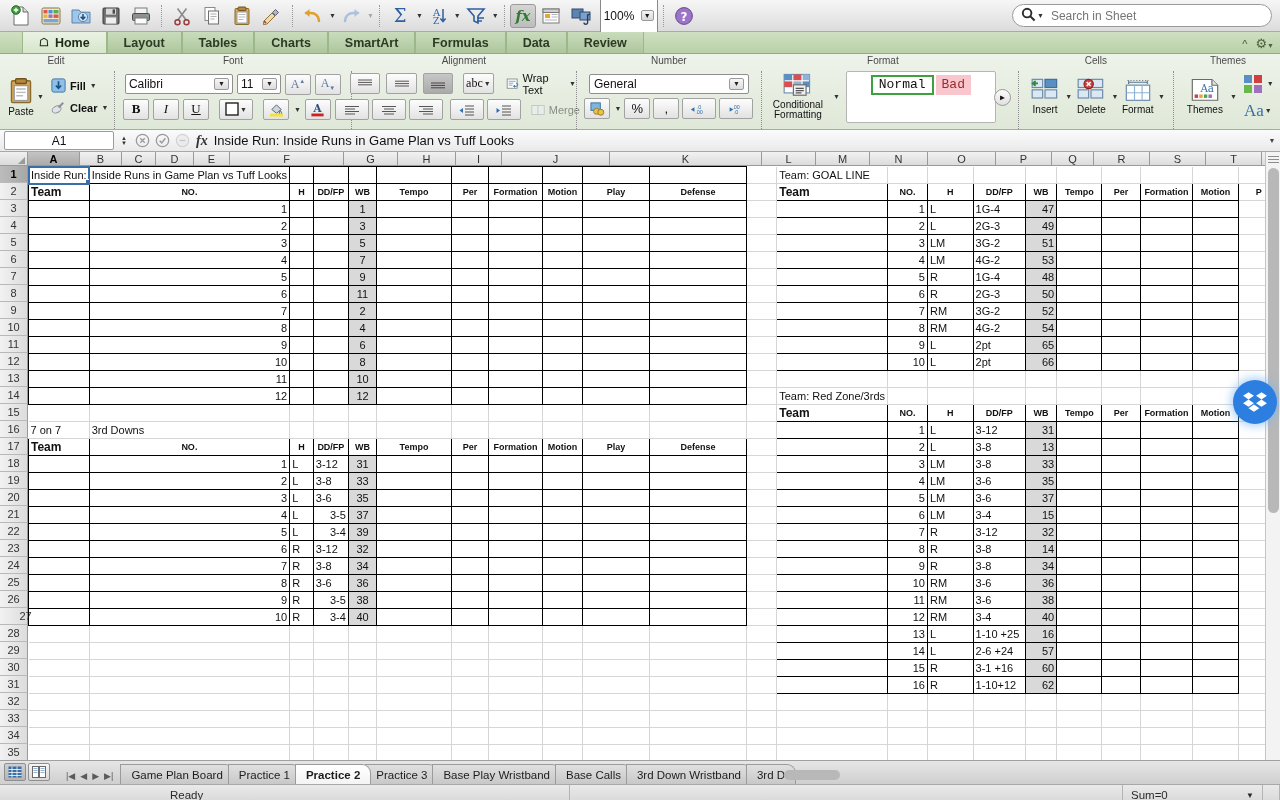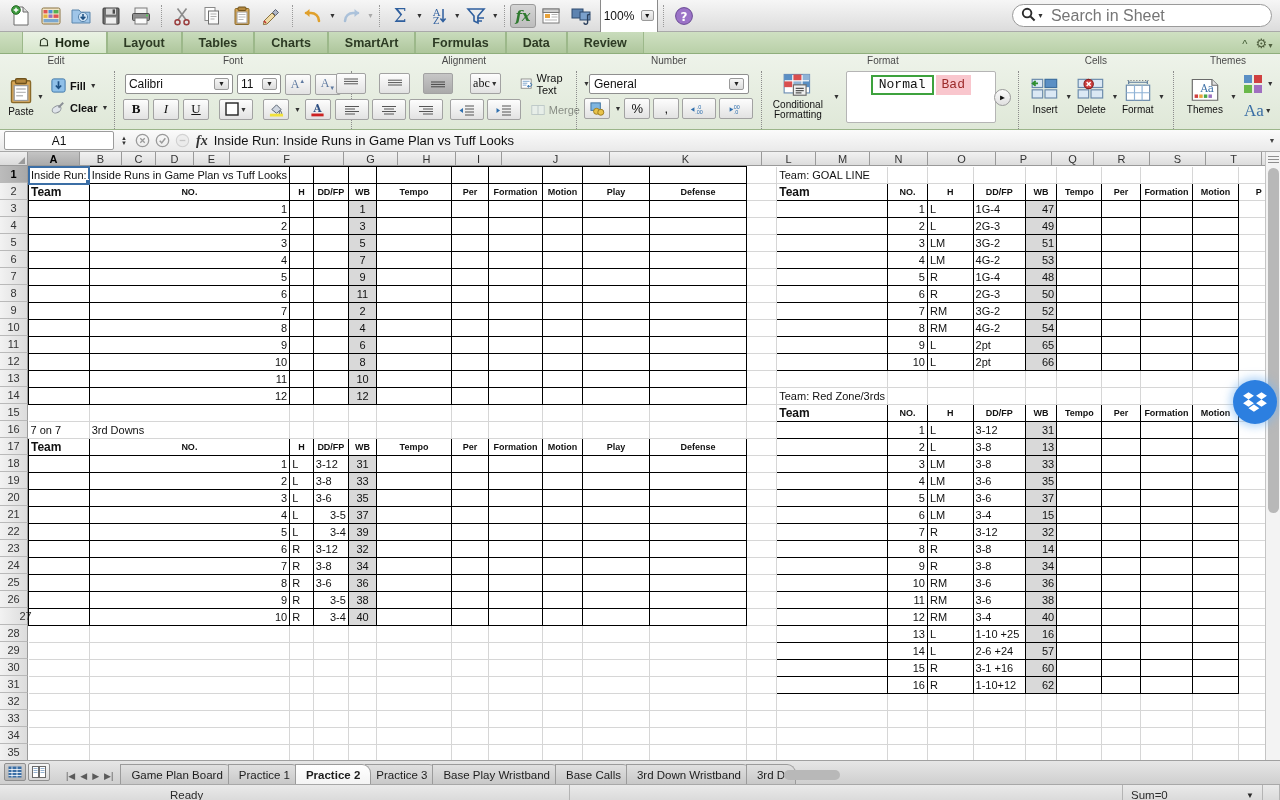--- a/index.html
+++ b/index.html
@@ -23,21 +23,21 @@
   .tb-sep{ width:1px; height:22px; border-left:1px dotted #999; margin:0 5px;}
   .tb-caret{ font-size:7px; color:#333; margin-left:1px; }
   .zoombox{
     width:58px;height:20px;background:#fff;border:1px solid #8a8a8a;border-radius:2px;
     display:flex;align-items:center;justify-content:space-between;padding:17px 3px;font-size:12px;margin-left:4px;
   }
   .zoombox .ar{font-size:7px;background:linear-gradient(#f4f4f4,#d8d8d8);border:1px solid #9a9a9a;border-radius:2px;padding:1px 2px;}
   #searchwrap{ position:absolute; right:8px; top:4px; display:flex; align-items:center;
      width:260px;height:23px;background:#fff;border:1px solid #9a9a9a;border-radius:12px; padding:0 8px;}
   #searchwrap .sicon{ font-size:12px;color:#333; }
-  #searchwrap input{ border:0;outline:0;font-size:16px;color:#888;flex:1;margin-left:7px;font-family:"Liberation Sans",sans-serif;}
+  #searchwrap input{ border:0;outline:0;font-size:12px;color:#888;flex:1;margin-left:7px;font-family:"Liberation Sans",sans-serif;}
   
   #ribbon-tabs{
     height:22px;width:1280px;
     background:linear-gradient(#cfe0c2,#b9d0a8);
     border-bottom:1px solid #8fae7c;
     display:flex; align-items:flex-end; padding-left:22px; position:relative;
   }
   .rtab{
     height:21px; padding:0 16px; display:flex;align-items:center;
     font-size:12.5px;font-weight:bold;color:#2d3b24;
@@ -432,21 +432,21 @@
         </div>
         <span class="tb-caret">▼</span>
       </div>
     </div>
   </div>
   <div class="grp-div"></div>
 
   <div class="grp" style="width:220px">
     <div class="grp-title">Alignment</div>
     <div class="grp-body" style="flex-direction:column;justify-content:center;gap:4px;">
-      <div style="display:flex;gap:13px;">
+      <div style="display:flex;align-items:center;gap:6px;">
         <div class="sqbtn wide">
             <svg width="18" height="12" viewBox="0 0 18 12">
               <path d="M2 2h14M2 4.4h14M2 6.8h14" stroke="#555"></path>
             </svg>
           </div>
         <div class="sqbtn wide">
             <svg width="18" height="12" viewBox="0 0 18 12">
               <path d="M2 3.2h14M2 5.6h14M2 8h14" stroke="#555"></path>
             </svg>
           </div>

